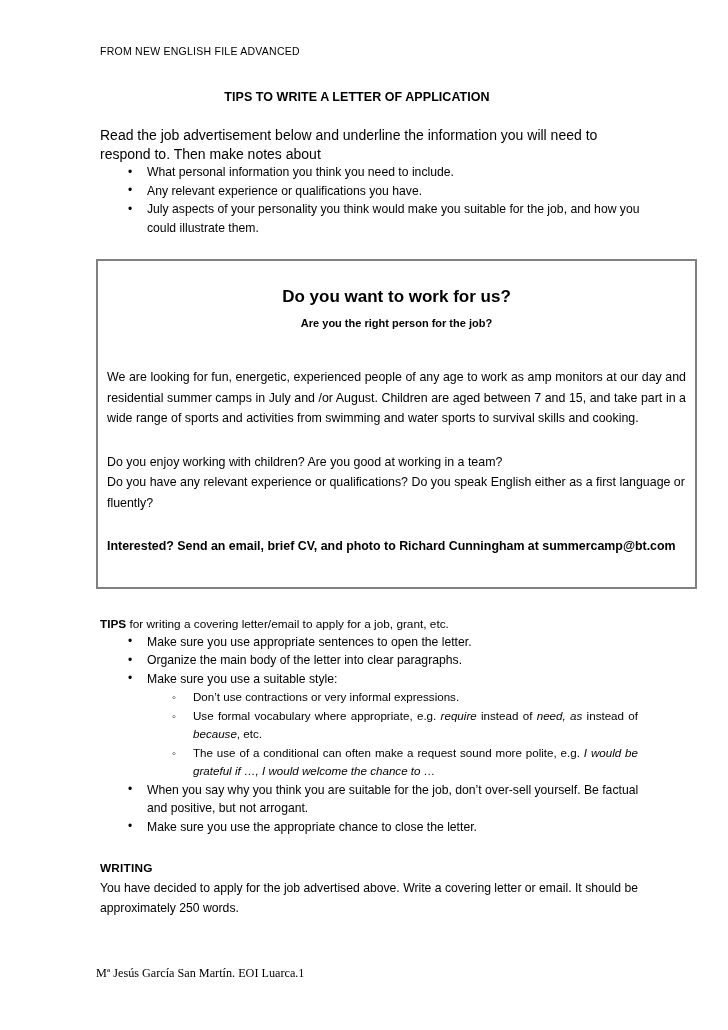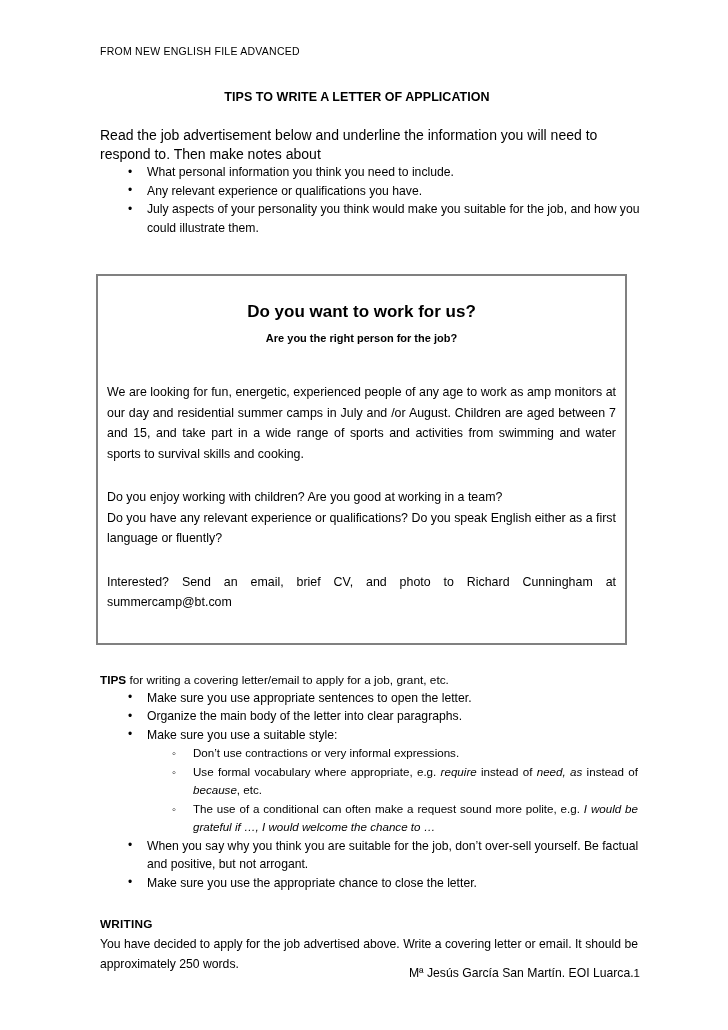--- a/index.html
+++ b/index.html
@@ -80,22 +80,22 @@
     top: 0px;
     font-size: 11px;
   }
   ul.subbullets > li.just {
     text-align: justify;
     padding-right: 2px;
   }
 
   
   .ad-box {
-    margin: 37px 0 0 -4px;
-    width: 531px;
+    margin: 22px 0 0 -4px;
+    width: 601px;
     box-sizing: border-box;
     border: 2px solid #808080;
     padding: 22px 8px 30px 8px;
   }
   .ad-heading {
     text-align: center;
     font-size: 17px;
     font-weight: bold;
     line-height: 27px;
     margin: 0 0 0 0;
@@ -105,21 +105,21 @@
   }
   .ad-p {
     font-size: 12.4px;
     line-height: 20.5px;
     text-align: justify;
     margin: 23px 0 0 0;
     padding: 0 1px;
   }
   .ad-p.first { margin-top: 30px; }
   .ad-p.nojust { text-align: left; }
-  .ad-p.bold { font-weight: normal; }
+  .ad-p.bold { font-weight: bold; }
 
   
   .tips-lead {
     font-size: 11.8px;
     line-height: 18px;
     margin: 26px 0 0 0;
   }
   .tips-lead b { font-weight: bold; }
   .tips-list { margin-top: 18px; }
   .tips-list > li { font-size: 11.9px; }
@@ -135,27 +135,28 @@
     font-size: 12.2px;
     line-height: 20px;
     text-align: justify;
     margin: 1px 0 0 0;
     padding-right: 2px;
   }
 
   
   .footer {
     position: absolute;
-    left: 88px;
+    left: 96px;
     right: 88px;
     top: 966px;
     display: flex;
-    justify-content: flex-end;
+    justify-content: flex-start;
     align-items: baseline;
     font-size: 12.2px;
+    font-family: Liberation Serif, serif;
   }
   .footer .pageno { font-size: 11.5px; }
 
   i, em { font-style: italic; }
 </style>
 </head>
 <body>
 
 <div class="page">
 

